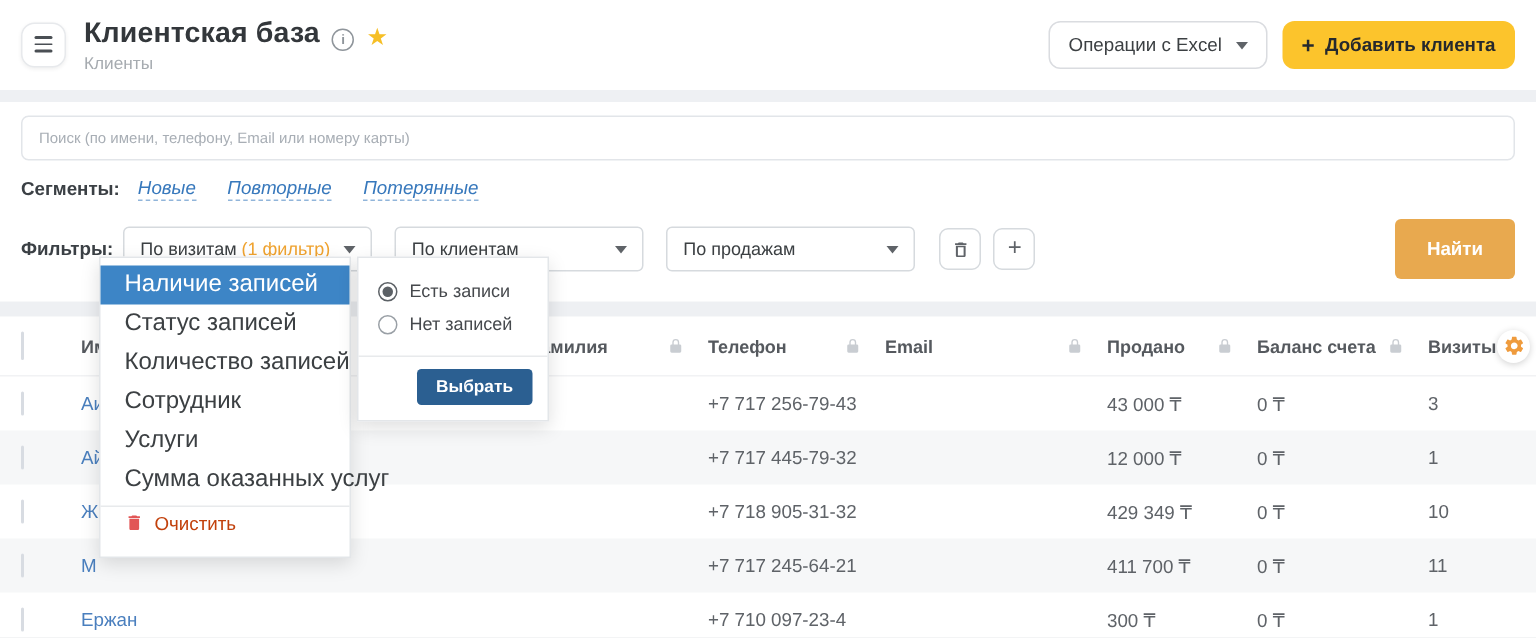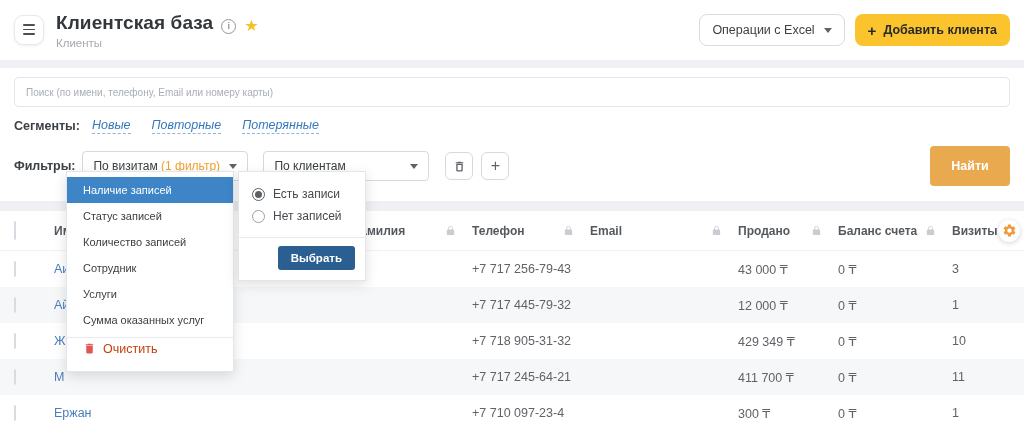--- a/index.html
+++ b/index.html
@@ -62,21 +62,21 @@
     border-radius:50%; background:#fff; box-shadow:0 1px 5px rgba(0,0,0,.18); display:flex; align-items:center; justify-content:center; cursor:pointer; }
   .trow { height:36px; font-size:12.5px; color:#5f6368; }
   .trow.striped { background:#f6f7f8; }
   .checkbox { width:18px; height:18px; border:1.5px solid #d8dce2; border-radius:5px; background:#fff; cursor:pointer; }
   .name-link { color:#4a7fbe; text-decoration:none; cursor:pointer; white-space:nowrap; overflow:hidden; }
   .stub-row { height:9px; background:#f6f7f8; }
 
   
   .dropdown { position:absolute; left:66px; top:171px; width:168px; background:#fff; border:1px solid #e3e6e9;
     box-shadow:0 4px 12px rgba(0,0,0,.13); z-index:30; padding-top:5px; padding-bottom:3px; }
-  .dd-item { height:26px; display:flex; align-items:center; padding:0 16px; font-size:11px; color:#3c4043; cursor:pointer; white-space:nowrap; }
+  .dd-item { height:26px; display:flex; align-items:center; padding:0 16px; font-size:16px; color:#3c4043; cursor:pointer; white-space:nowrap; }
   .dd-item.selected { background:#3d85c6; color:#fff; }
   .dd-divider { height:1px; background:#e8eaec; margin:4px 0; }
   .dd-clear { height:26px; display:flex; align-items:flex-start; gap:7px; padding:0 16px; font-size:12.5px; color:#c2410c; cursor:pointer; }
 
   
   .popup { position:absolute; left:238px; top:171px; width:128px; background:#fff; border:1px solid #e3e6e9;
     box-shadow:0 4px 12px rgba(0,0,0,.13); z-index:31; padding-top:11px; }
   .radio-row { display:flex; align-items:center; gap:8px; padding:0 13px; height:22px; font-size:12px; color:#46494d; cursor:pointer; }
   .radio { width:13px; height:13px; border-radius:50%; border:1.5px solid #9aa0a6; flex:0 0 auto; position:relative; background:#fff; }
   .radio.checked { border-color:#5c6166; }
@@ -135,20 +135,24 @@
         <span class="sel-text">
           <span>По визитам</span>
           <span class="filter-badge">(1 фильтр)</span>
         </span>
         <span class="caret"></span>
       </div>
       <div class="filter-select">
         <span class="sel-text">По клиентам</span>
         <span class="caret"></span>
       </div>
+      <div class="filter-select">
+        <span class="sel-text">По продажам</span>
+        <span class="caret"></span>
+      </div>
       <button class="icon-btn trash">
         <svg width="13" height="13" viewBox="0 0 24 24" fill="#5f6368">
             <path d="M6 19c0 1.1.9 2 2 2h8c1.1 0 2-.9 2-2V7H6v12zM8.5 9h7v10h-7V9zM15.5 4l-1-1h-5l-1 1H5v2h14V4z"></path>
           </svg>
       </button>
       <button class="icon-btn plus">+</button>
       <button class="find-btn">Найти</button>
     </div>
   </div>
 

